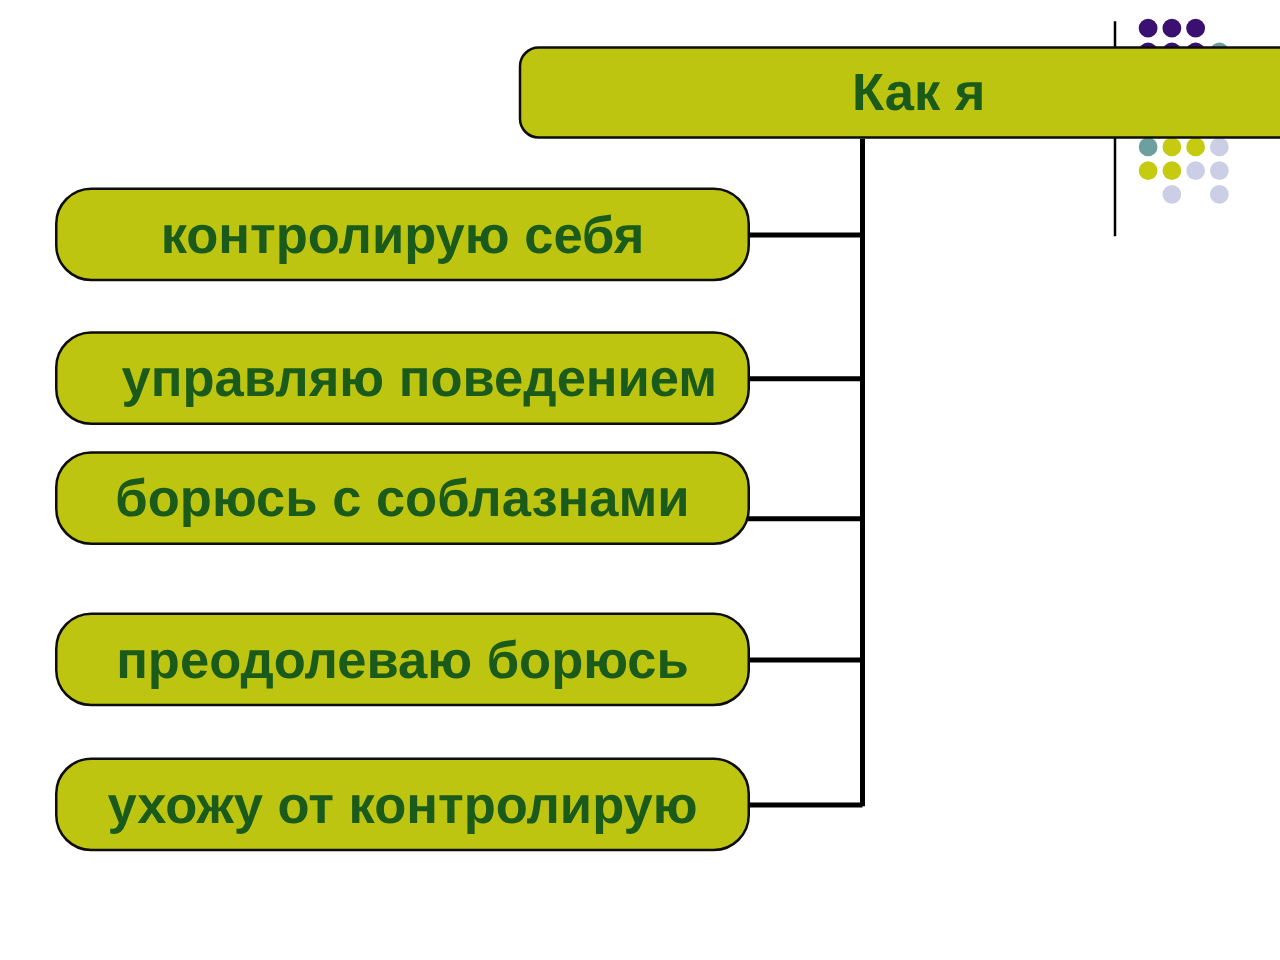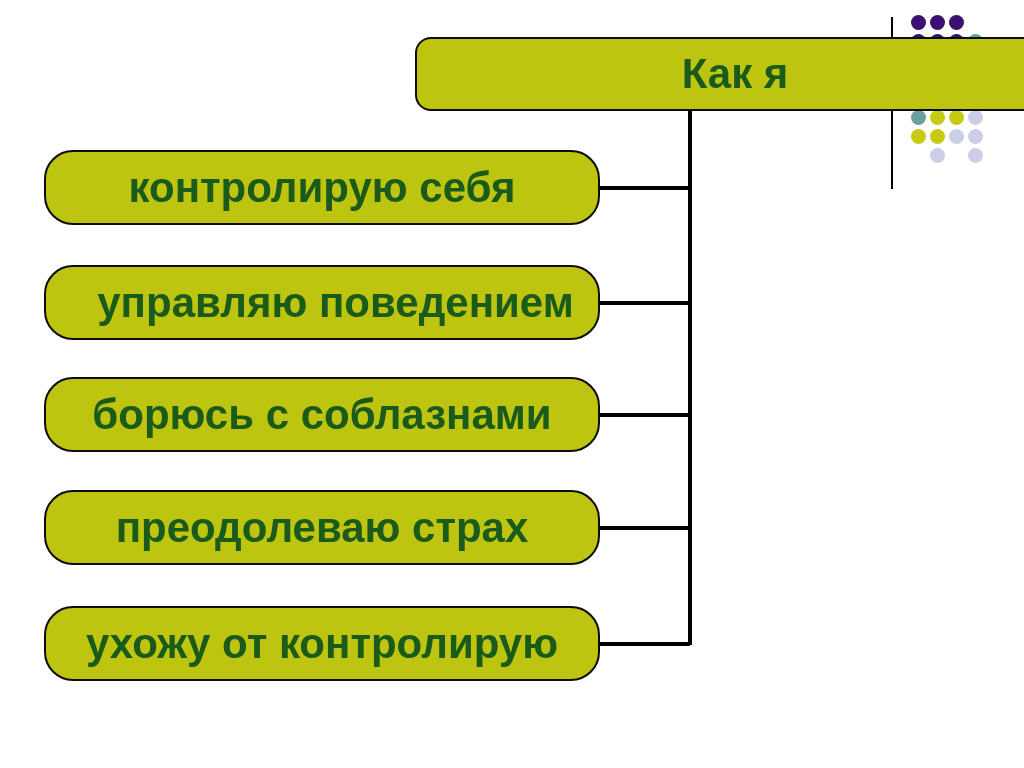--- a/index.html
+++ b/index.html
@@ -122,24 +122,24 @@
     <span>Как я</span>
   </div>
 
   <div id="children">
       <div class="node child" style="top: 150px;">
     <span>контролирую себя</span>
   </div>
       <div class="node child" style="top: 265px; padding-left: 27px;">
     <span>управляю поведением</span>
   </div>
-      <div class="node child" style="top: 377px; align-items: center;">
+      <div class="node child" style="top: 361px; align-items: center;">
     <span>борюсь с соблазнами</span>
   </div>
       <div class="node child" style="top: 490px;">
-    <span>преодолеваю страх</span>
+    <span>преодолеваю борюсь</span>
   </div>
       <div class="node child" style="top: 606px;">
     <span>ухожу от контролирую</span>
   </div>
     </div>
 
 </div>
 
 </body></html>

